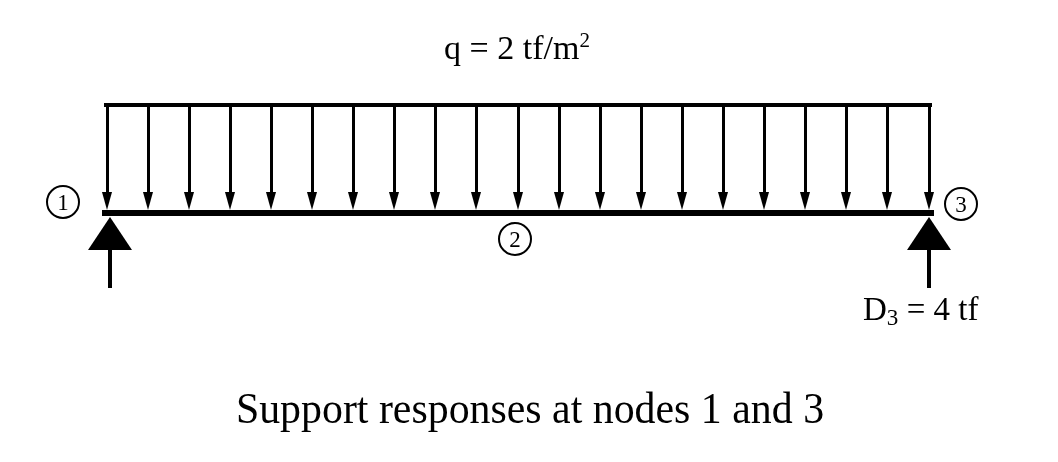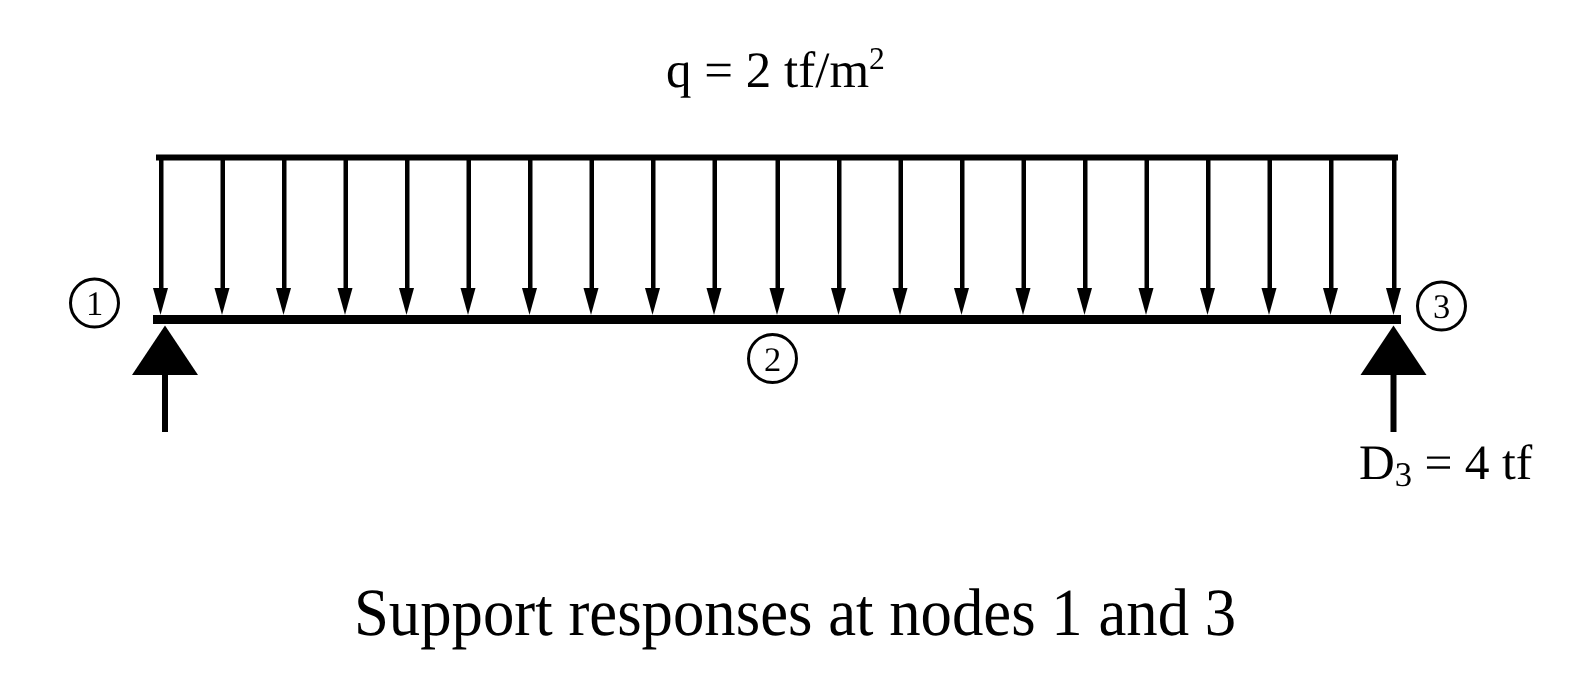--- a/index.html
+++ b/index.html
@@ -68,21 +68,21 @@
   
   .d-label{
     font-size:33px;line-height:1.1;white-space:nowrap;
   }
   .d-label sub{
     font-size:0.7em;
     vertical-align:baseline;
     position:relative;top:0.22em;
   }
   .d-label.left{left:62px;top:291px;}
-  .d-label.right{left:906px;top:291px;text-align:center;}
+  .d-label.right{left:863px;top:291px;text-align:center;}
 
   
   .caption{
     left:530px;top:384px;
     transform:translateX(-50%) scaleX(0.93);
     font-size:45px;line-height:1.1;
     white-space:nowrap;
   }
 </style>
 </head>

